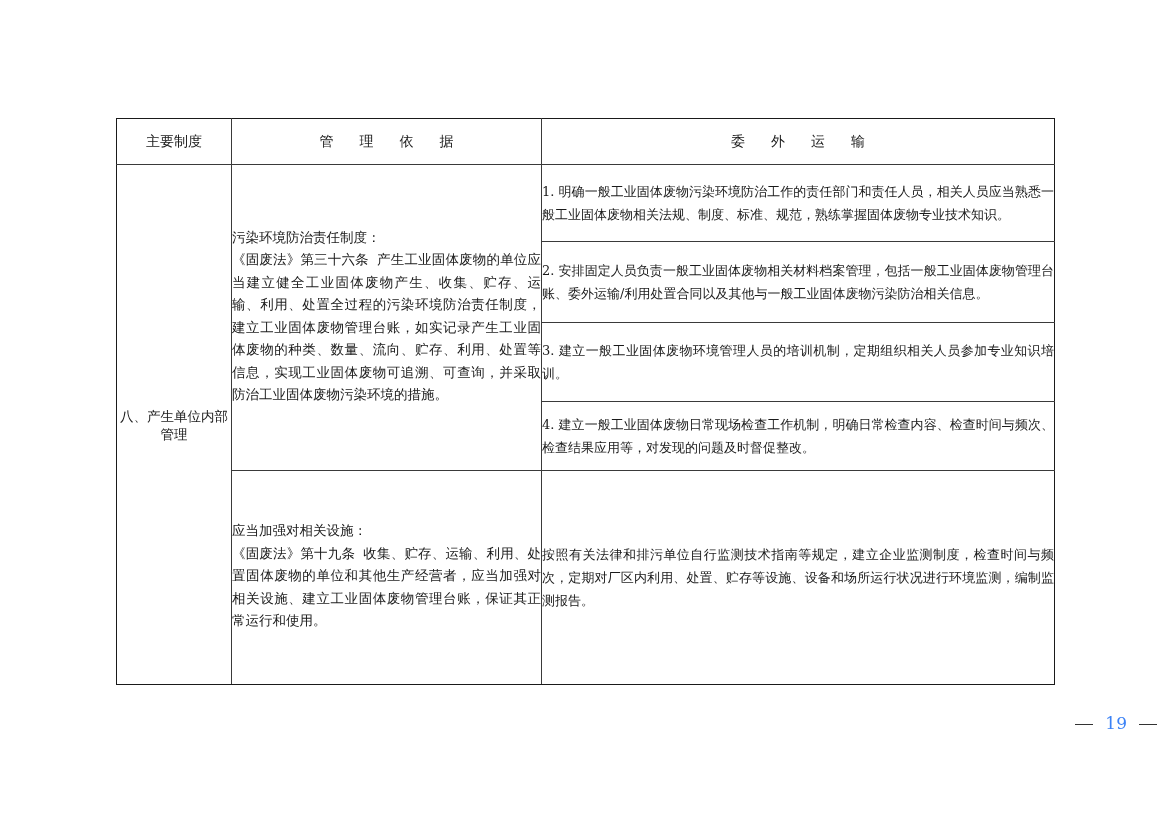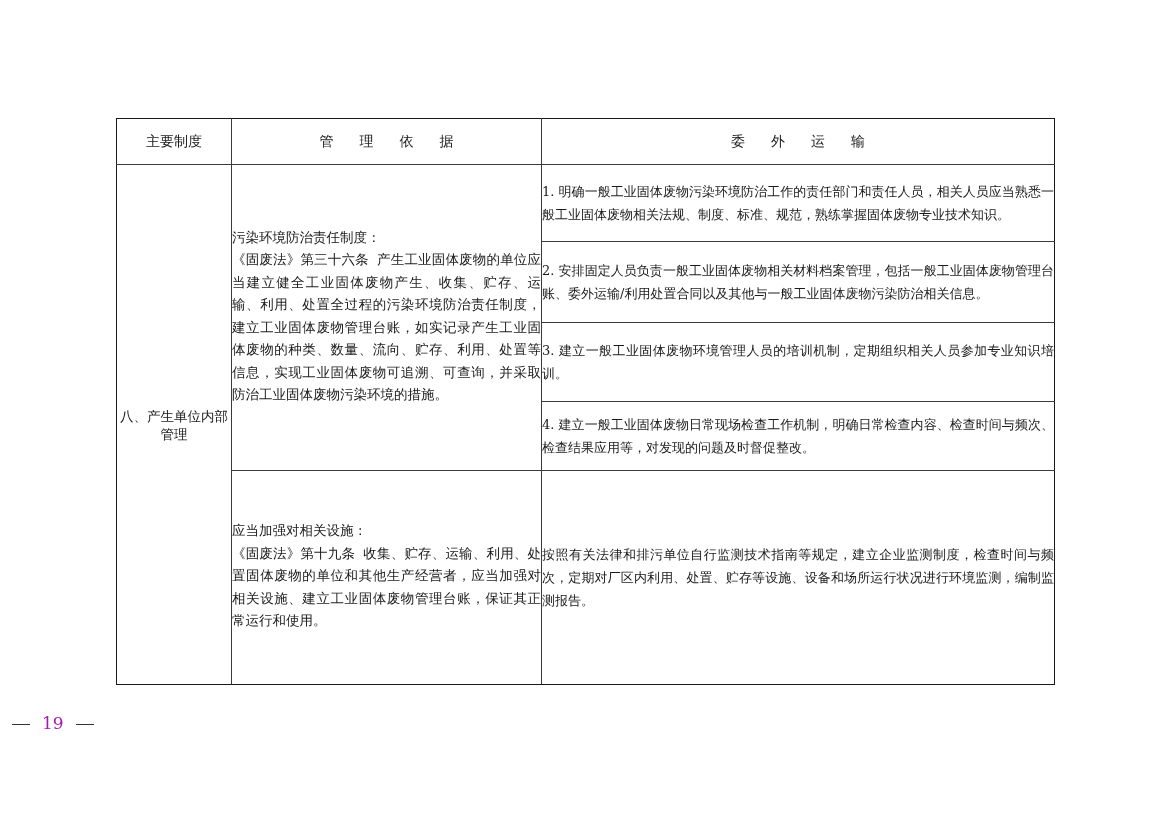--- a/index.html
+++ b/index.html
@@ -71,24 +71,24 @@
       line-height: 23px;
       padding: 0 8px 0 8px;
       text-align: justify;
     }
     .basis-title, .basis-body { display: block; }
     .page-footer {
       position: absolute;
       left: 0;
       width: 1169px;
       top: 713px;
-      text-align: left;
+      text-align: right;
       font-size: 17px;
       font-family: "DejaVu Serif", "Liberation Serif", serif;
-      color: #a21caf;
+      color: #3b82f6;
     }
     .page-footer .dash {
       display: inline-block;
       width: 18px;
       border-top: 1.5px solid #333;
       vertical-align: middle;
       margin: 0 12px;
     }
   </style>
 </head>

